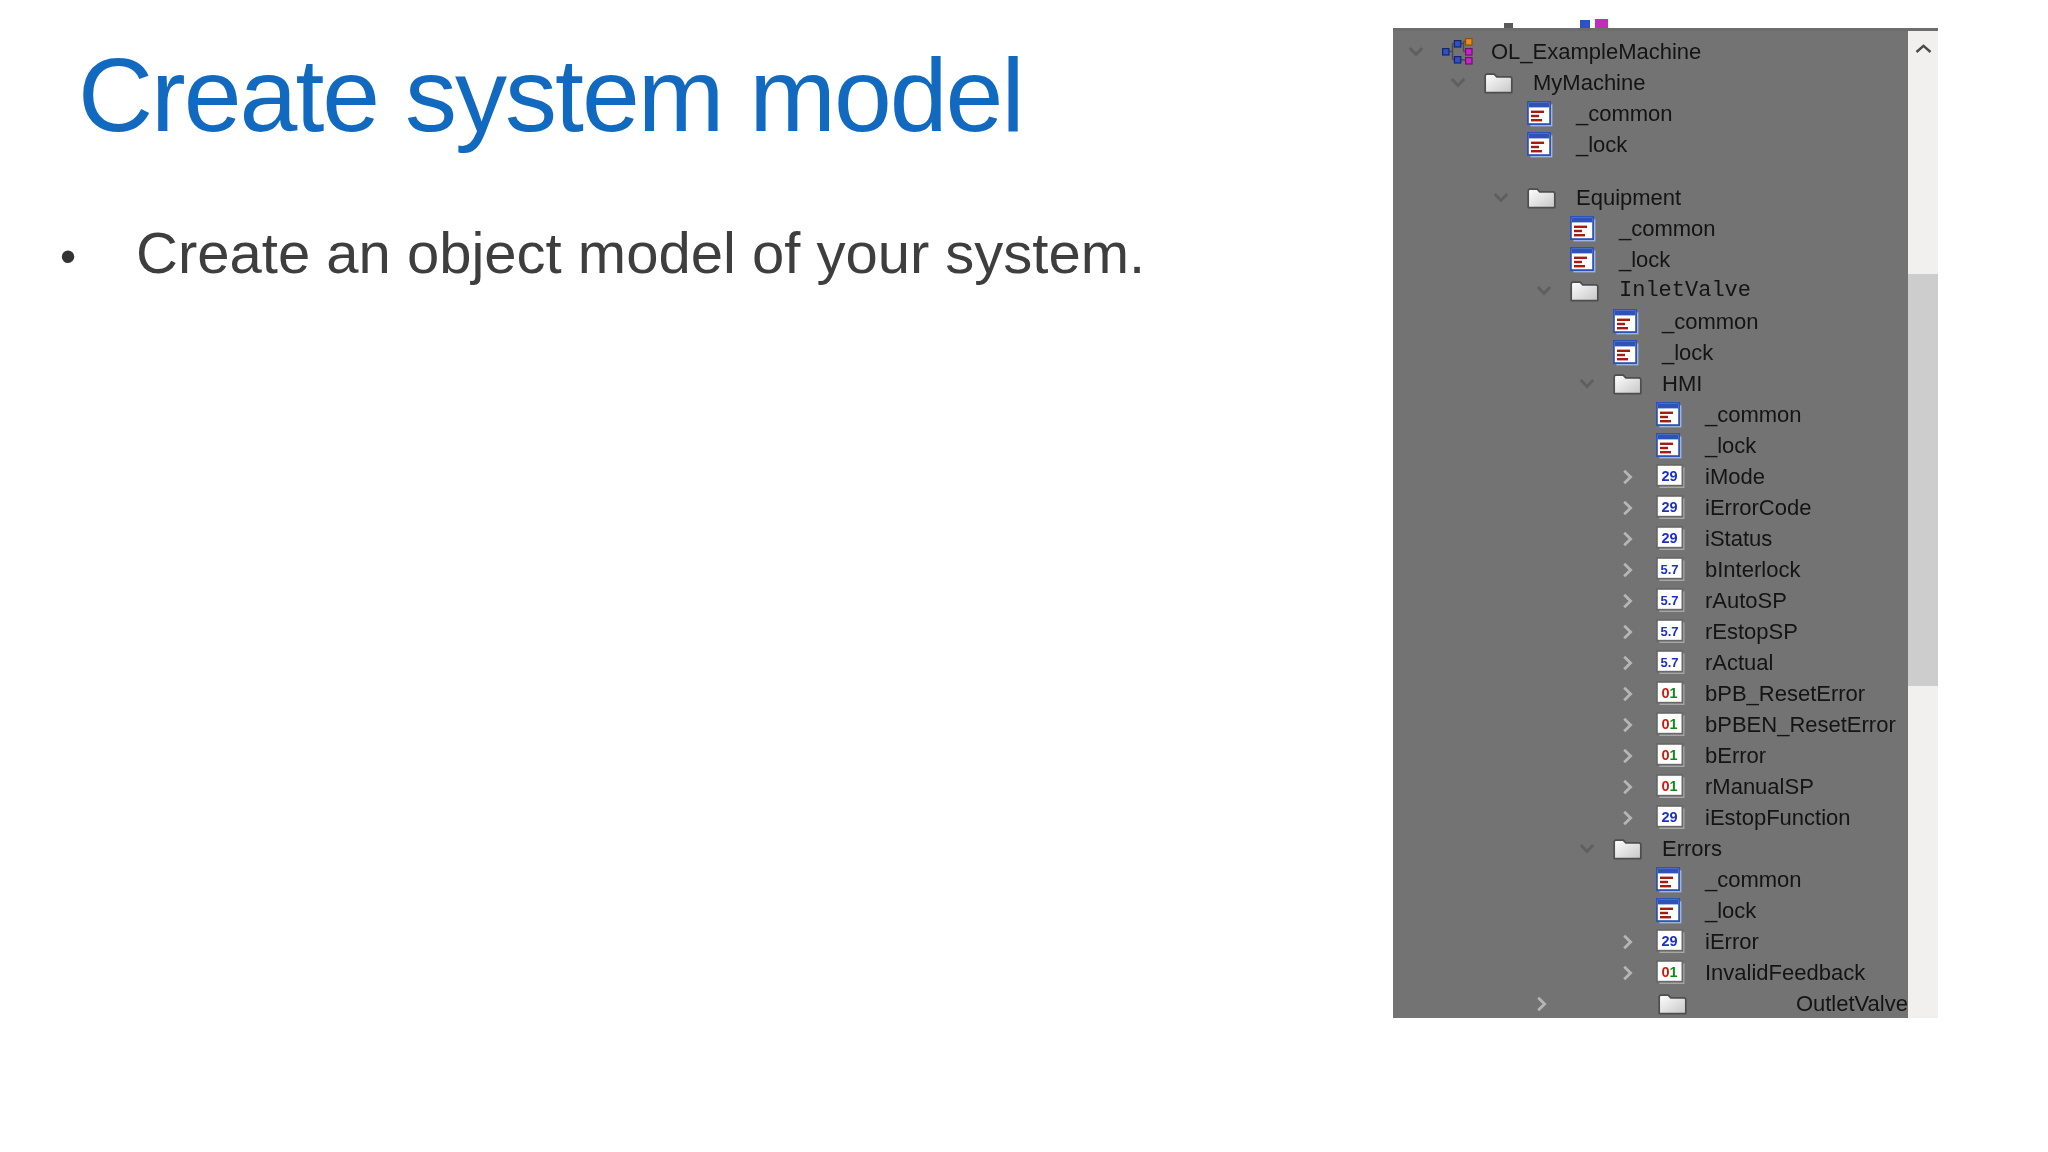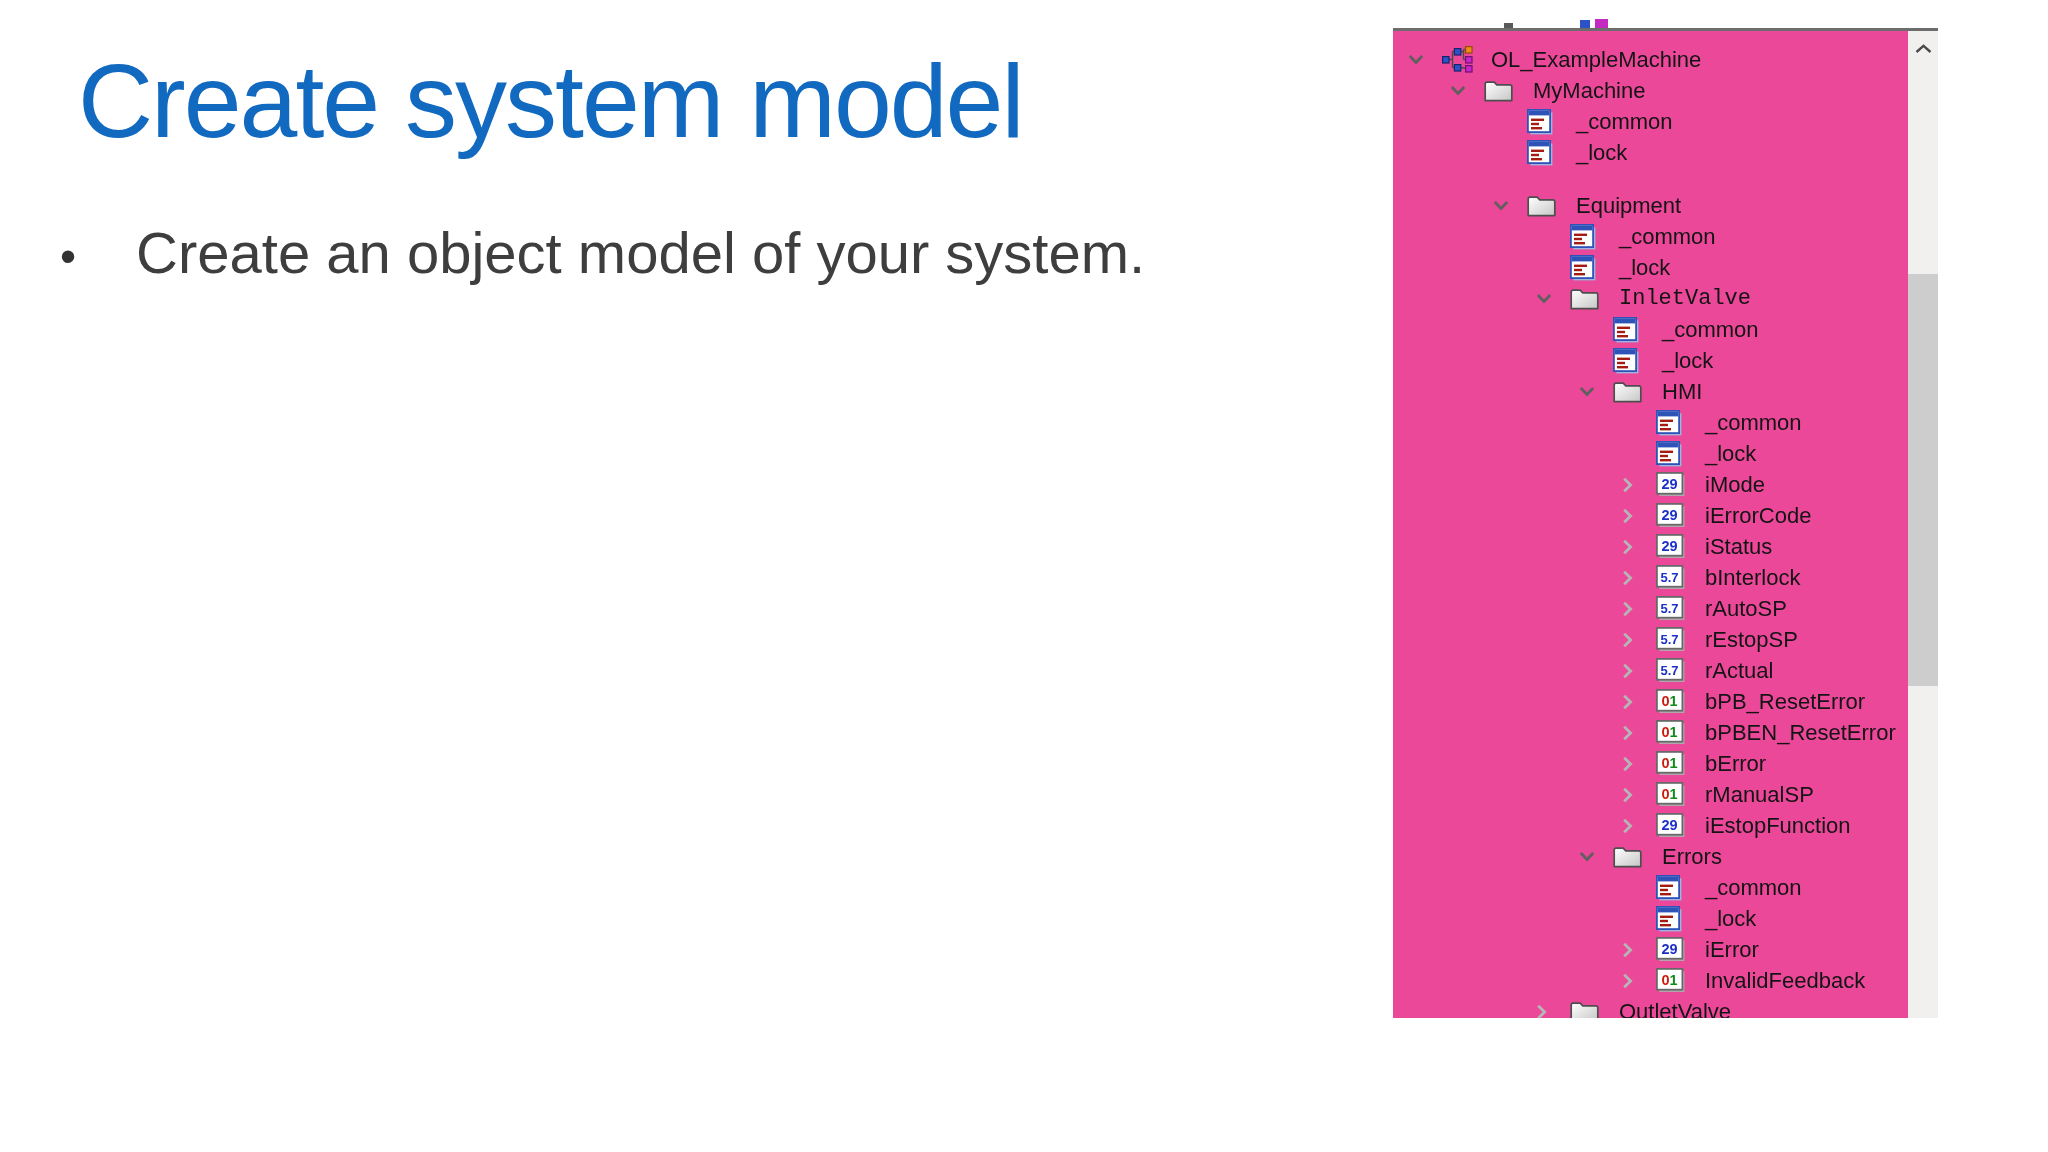--- a/index.html
+++ b/index.html
@@ -2,40 +2,40 @@
 <html><head>
 <meta charset="utf-8">
 <style>
   html,body{margin:0;padding:0}
   body{
     width:2048px;height:1152px;position:relative;overflow:hidden;
     background:#ffffff;font-family:"Liberation Sans",sans-serif;
   }
   
   .slide-title{
-    position:absolute;left:78px;top:36px;margin:0;
+    position:absolute;left:78px;top:30px;margin:0;
     font-size:104px;font-weight:300;letter-spacing:-2px;
     color:var(--title-color,#1169c0);line-height:1.25;white-space:nowrap;
   }
   .bullet-row{
     position:absolute;left:60px;top:219px;display:flex;align-items:center;gap:60px;
     font-size:58px;font-weight:300;color:var(--body-color,#3e3e3e);white-space:nowrap;
   }
   .bullet-dot{font-size:46px;line-height:1;transform:translateY(3px);color:#333}
   
   .screenshot-top-line{
     position:absolute;left:1393px;top:28px;width:545px;height:3px;background:#6d6d6d;
   }
   .frag{position:absolute}
   .frag-blue{left:1580px;top:20px;width:10px;height:8px;background:#2d52c8}
   .frag-magenta{left:1595px;top:19px;width:13px;height:9px;background:#c22ac2}
   .frag-dash{left:1504px;top:23px;width:9px;height:5px;background:#5a5a5a}
   .tree{
     position:absolute;left:1393px;top:31px;width:515px;height:987px;
-    overflow:hidden;padding-top:13px;box-sizing:border-box;background:#ec4899;
+    overflow:hidden;padding-top:5px;box-sizing:border-box;background:#737373;
   }
   .tree-row{height:31px;display:flex;align-items:center;white-space:nowrap}
   .expander{width:34px;flex:0 0 34px;display:flex;align-items:center}
   .node-icon{width:49px;flex:0 0 49px;display:flex;align-items:center}
   .node-icon svg,.expander svg{display:block}
   .node-label{font-size:22px;color:#141414;letter-spacing:0}
   
   .scrollbar{
     position:absolute;left:1908px;top:31px;width:30px;height:987px;background:#f1f0ef;
   }
@@ -527,21 +527,21 @@
       </span>
       <span class="node-icon">
         <svg width="30" height="25" viewBox="0 0 30 25">
           <rect x="3.4" y="3.4" width="25" height="20.5" fill="#aeaeae"></rect>
           <rect x="0.9" y="0.9" width="25.5" height="20.8" fill="#ffffff" stroke="#686868" stroke-width="1.8"></rect>
           <text x="13.5" y="17" text-anchor="middle" font-family="Liberation Sans, sans-serif" font-size="14.5" font-weight="bold"><tspan fill="#c81e12">0</tspan><tspan fill="#128a1a">1</tspan></text>
         </svg>
       </span>
       <span class="node-label">InvalidFeedback</span>
     </div>
-    <div class="tree-row" style="padding-left: 143px;">
+    <div class="tree-row" style="padding-left: 143px; justify-content: space-between;">
       <span class="expander">
         <svg width="11" height="16" viewBox="0 0 11 16">
           <polyline points="2.2,1.8 8.6,8 2.2,14.2" stroke="#b6b6b6" stroke-width="2.8" fill="none"></polyline>
         </svg>
       </span>
       <span class="node-icon">
         <svg width="29" height="23" viewBox="0 0 29 23">
           <defs>
             <linearGradient id="fgrad" x1="0" y1="0" x2="1" y2="1">
               <stop offset="0" stop-color="#ffffff"></stop>

